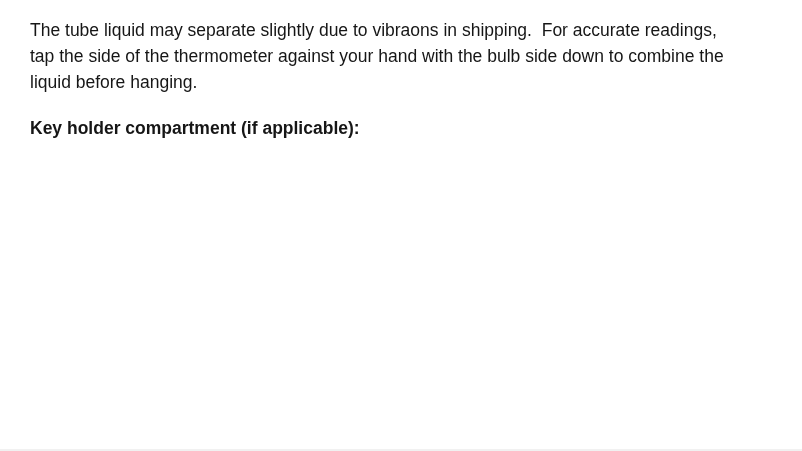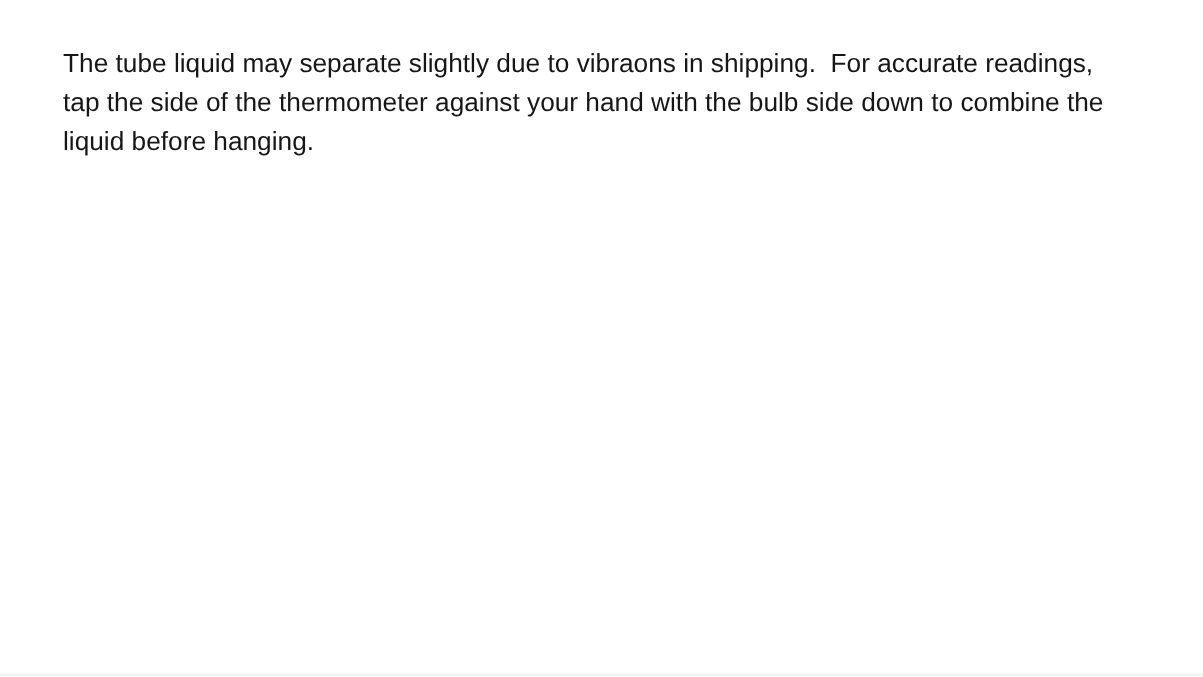--- a/index.html
+++ b/index.html
@@ -27,21 +27,21 @@
     margin: 0 0 20px 0;
   }
   .heading {
     margin: 0;
     font-size: 17.5px;
     line-height: 26px;
     font-weight: bold;
     white-space: pre-wrap;
   }
   .body-text {
-    margin: 12px;
+    margin: 0;
     font-size: 17.5px;
     line-height: 26px;
     font-weight: normal;
     white-space: pre-wrap;
   }
   .page-bottom-edge {
     position: absolute;
     left: 0;
     bottom: 0;
     width: 100%;
@@ -59,18 +59,19 @@
       <p class="body-text">The tube liquid may separate slightly due to vibraons in shipping.  For accurate readings,
 tap the side of the thermometer against your hand with the bulb side down to combine the
 liquid before hanging.</p>
     </section>
 
 
     <section class="section">
     </section>
 
     <section class="section">
+      <h2 class="heading">Key holder compartment (if applicable):</h2>
     </section>
 
   </div>
 
   <div class="page-bottom-edge"></div>
 </div>
 
 </body></html>

